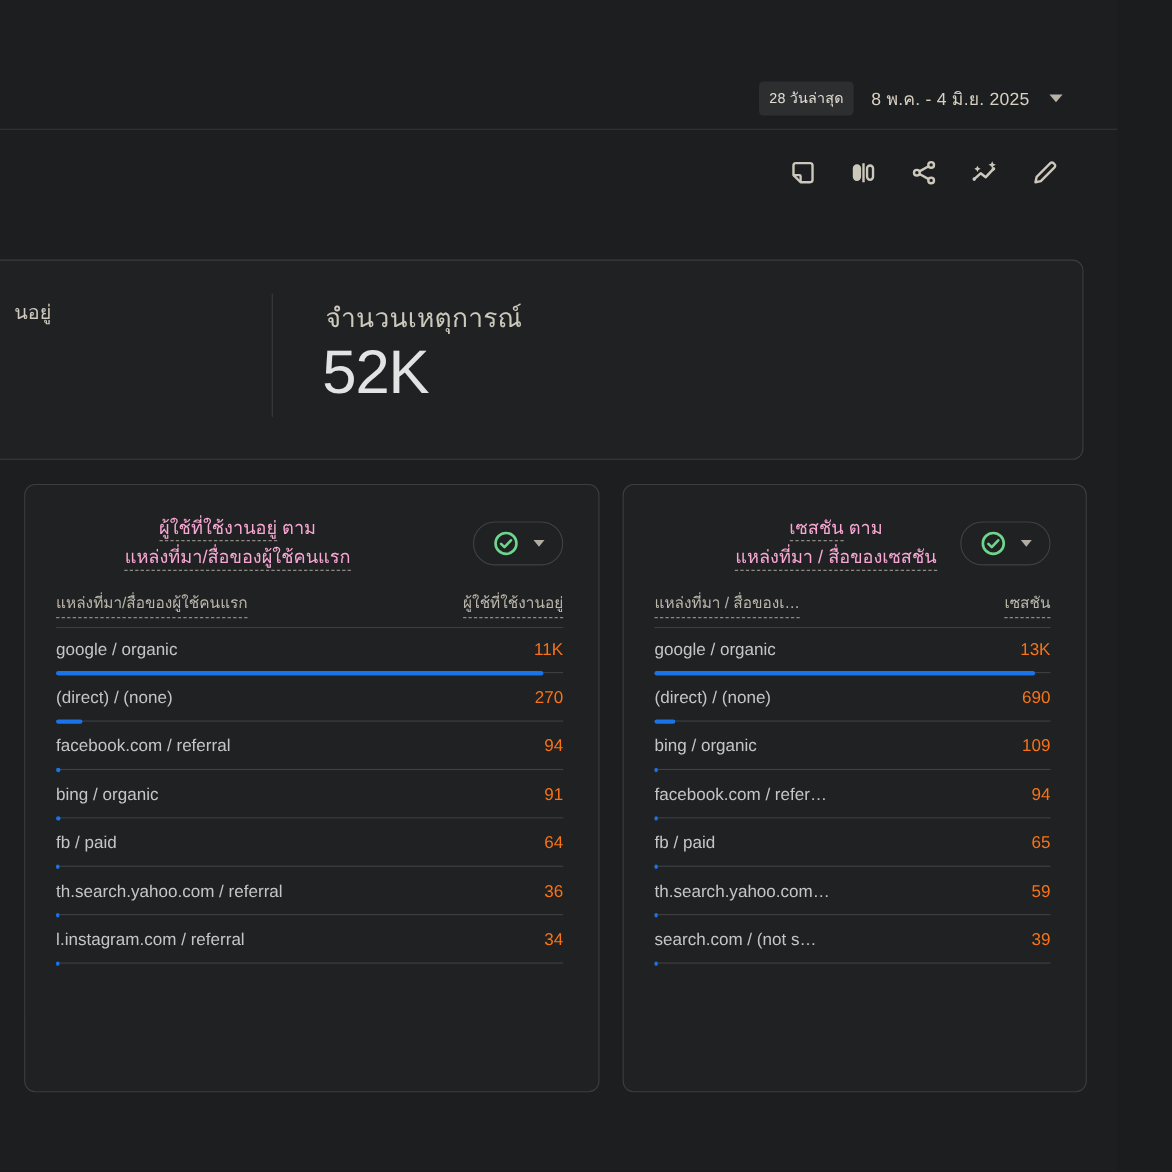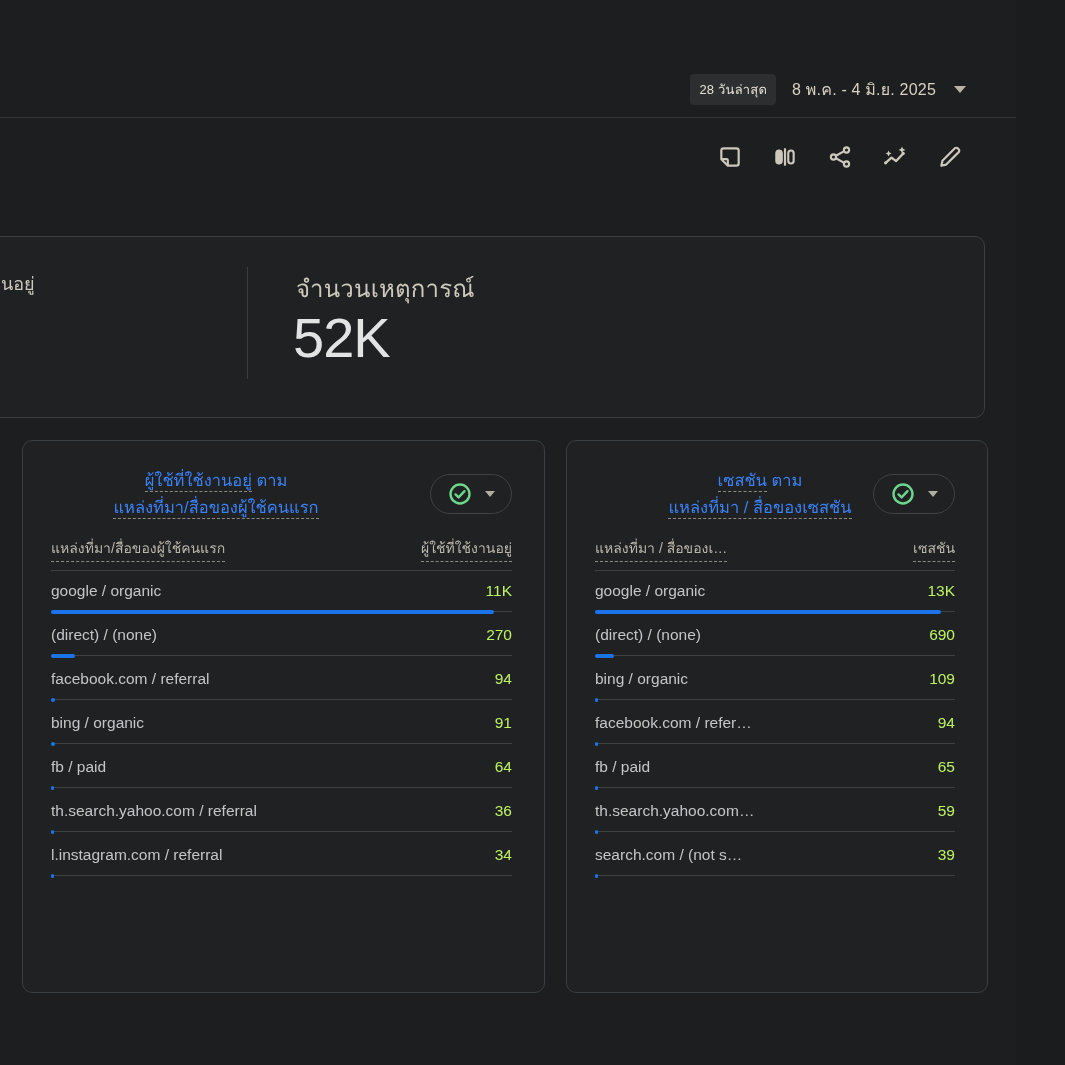--- a/index.html
+++ b/index.html
@@ -35,41 +35,41 @@
   }
   .tb-icon{width:30px;height:30px;display:flex;align-items:center;justify-content:center;cursor:pointer;}
   .tb-icon svg{display:block;}
   
   .summary-card{
     position:absolute;left:-30px;top:236px;width:1015px;height:182px;
     background:#1f2123;border:1px solid #3a3f43;border-radius:10px;
     box-sizing:border-box;
   }
   .summary-left-partial{
-    position:absolute;left:30px;top:32px;font-size:18px;color:#cdc8bc;
+    position:absolute;left:30px;top:32px;font-size:18px;color:#cdc8bc;padding-left:12px;
   }
   .summary-divider{
     position:absolute;left:276px;top:30px;width:1px;height:112px;background:#3a3d40;
   }
   .summary-metric-label{
     position:absolute;left:325px;top:32px;font-size:24px;color:#cdc8bc;letter-spacing:.2px;
   }
   .summary-metric-value{
     position:absolute;left:322px;top:68px;font-size:56px;font-weight:400;color:#e2e4e4;letter-spacing:-1px;
   }
   
   .report-card{
     position:absolute;top:440px;height:553px;
     background:#1f2123;border:1px solid #3a3f43;border-radius:10px;
     box-sizing:border-box;padding:26px 32px 0 28px;
   }
   .card-left{left:22px;width:523px;}
   .card-right{left:566px;width:422px;}
   .card-title{
-    font-size:16.5px;line-height:27px;color:#3b82f6;max-width:330px;
+    font-size:16.5px;line-height:27px;color:#f9a8d4;max-width:330px;
   }
   .dashed-u{
     border-bottom:1px dashed #8d8a82;padding-bottom:2px;cursor:pointer;
   }
   .status-pill{
     position:absolute;top:33px;right:32px;
     width:82px;height:40px;border:1px solid #3f4346;border-radius:20px;
     display:flex;align-items:center;justify-content:center;gap:13px;
     cursor:pointer;box-sizing:border-box;
   }
@@ -82,21 +82,21 @@
     margin-top:16px;font-size:14px;color:#bcb7ac;
   }
   .table-divider{height:1px;background:#3c4043;margin-top:8px;}
   .rows{}
   .t-row{position:relative;height:44px;cursor:pointer;}
   .t-row .lbl{
     position:absolute;left:0;top:11px;font-size:15.5px;color:#c3c6c9;
     max-width:78%;white-space:nowrap;overflow:hidden;
   }
   .t-row .val{
-    position:absolute;right:0;top:11px;font-size:15.5px;color:#bef264;margin-left:28px;
+    position:absolute;right:0;top:11px;font-size:15.5px;color:#f97316;margin-left:28px;
   }
   .t-row .track{
     position:absolute;left:0;right:0;bottom:3px;height:1px;background:#3e4245;
   }
   .t-row .fill{
     position:absolute;left:0;bottom:1px;height:4px;background:#1a73e8;border-radius:2px;
     min-width:3px;
   }
 </style>
 </head>

